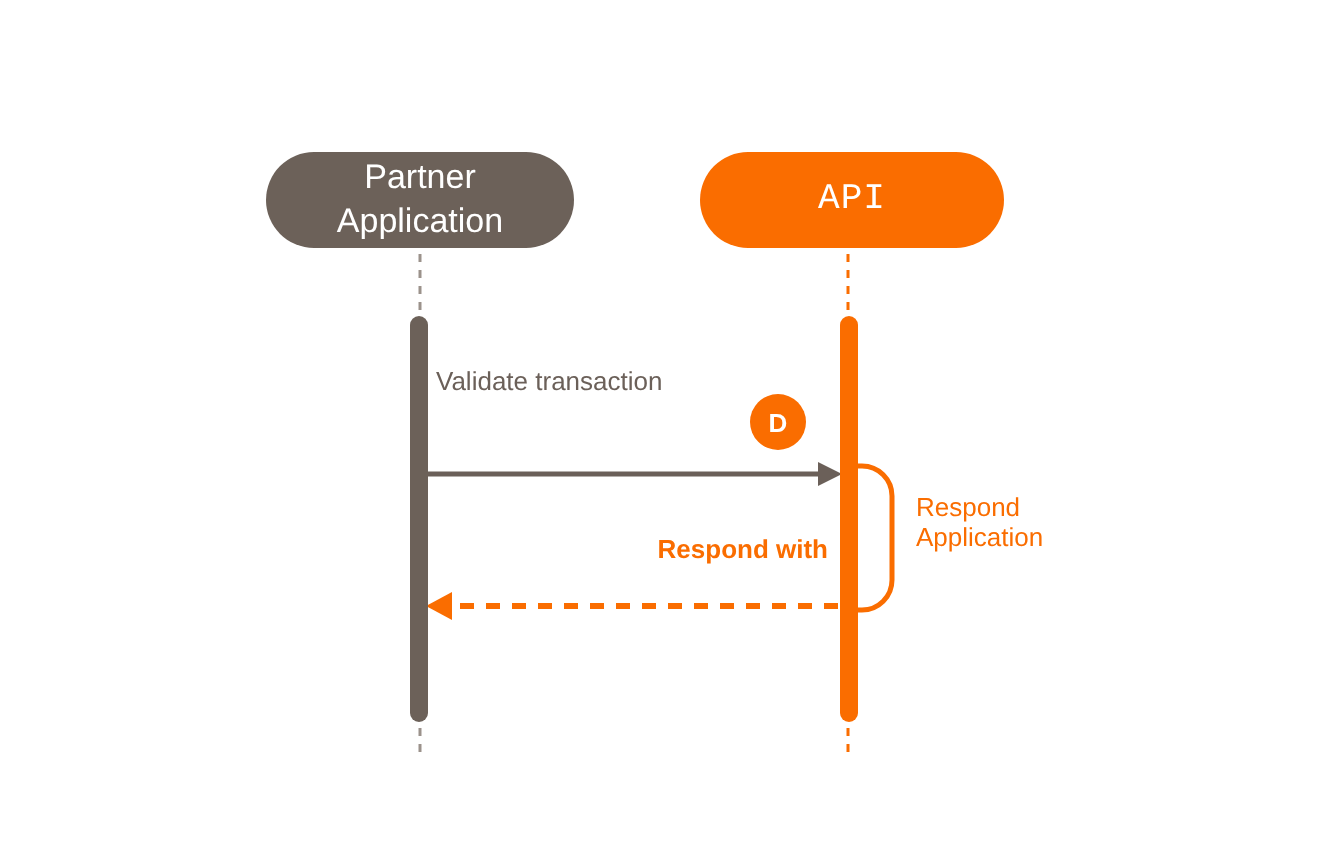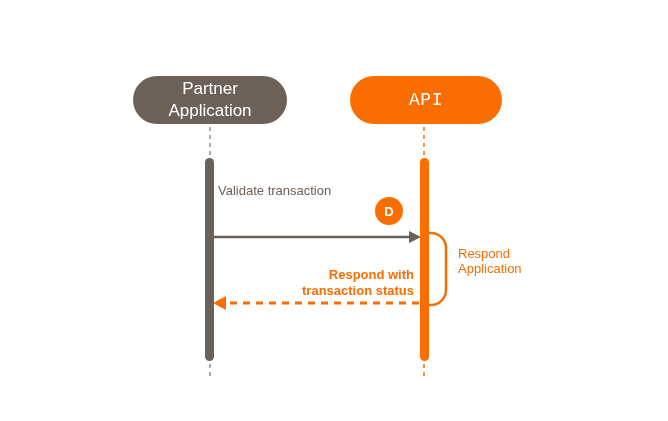--- a/index.html
+++ b/index.html
@@ -157,16 +157,15 @@
     <span>D</span>
   </div>
 
   <div class="label-validate">
     <div>Respond</div>
     <div>Application</div>
   </div>
 
   <div class="label-respond">
     <div>Respond with</div>
-    <div>transaction status</div>
   </div>
 
 </div>
 
 </body></html>

